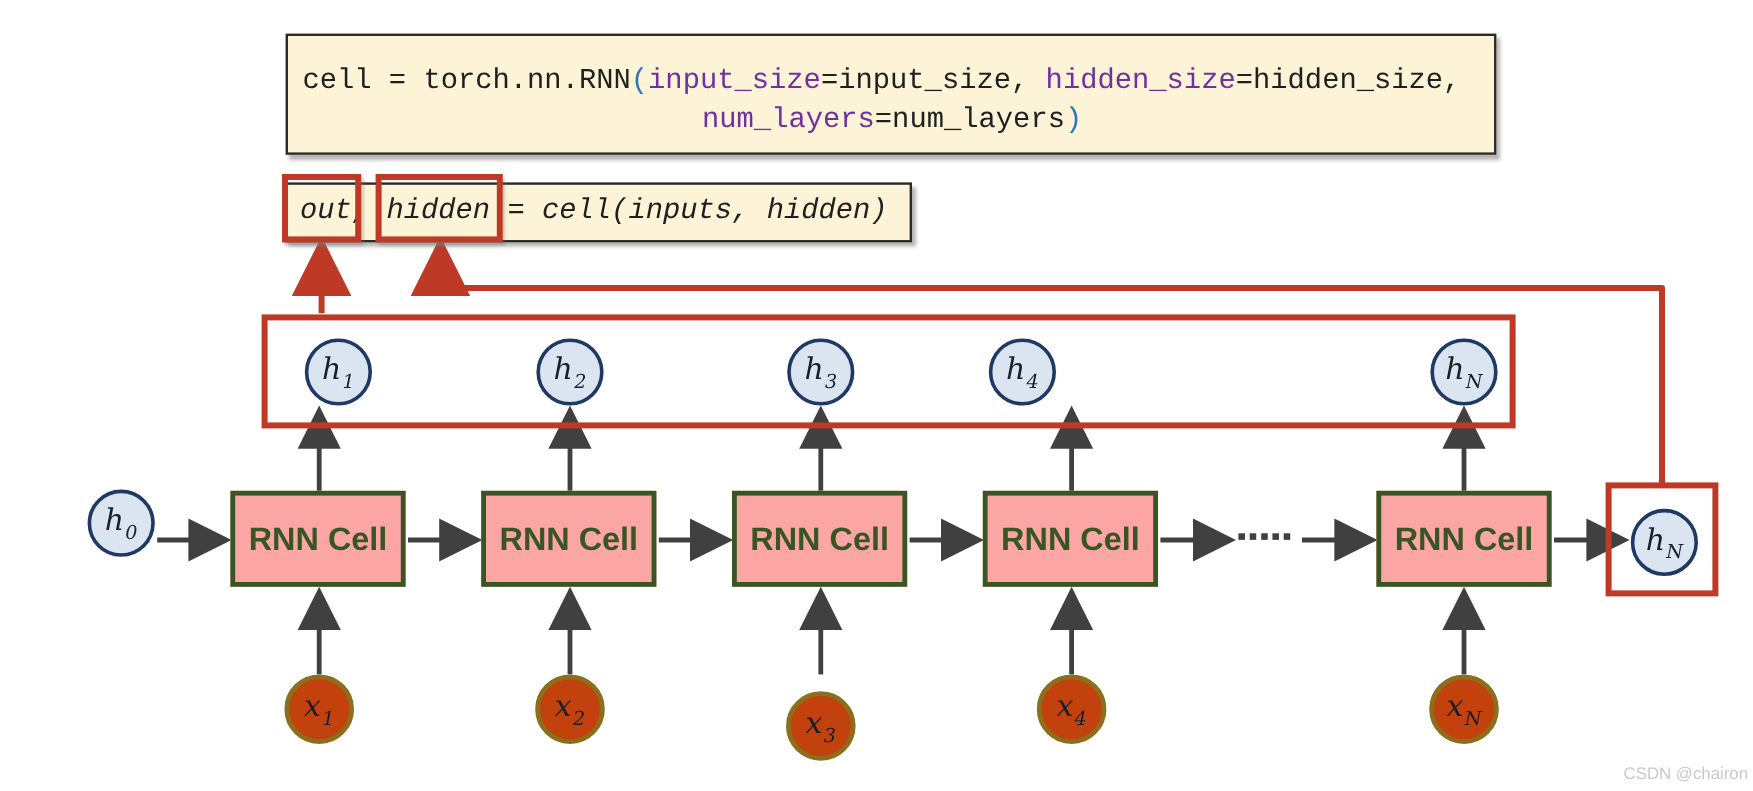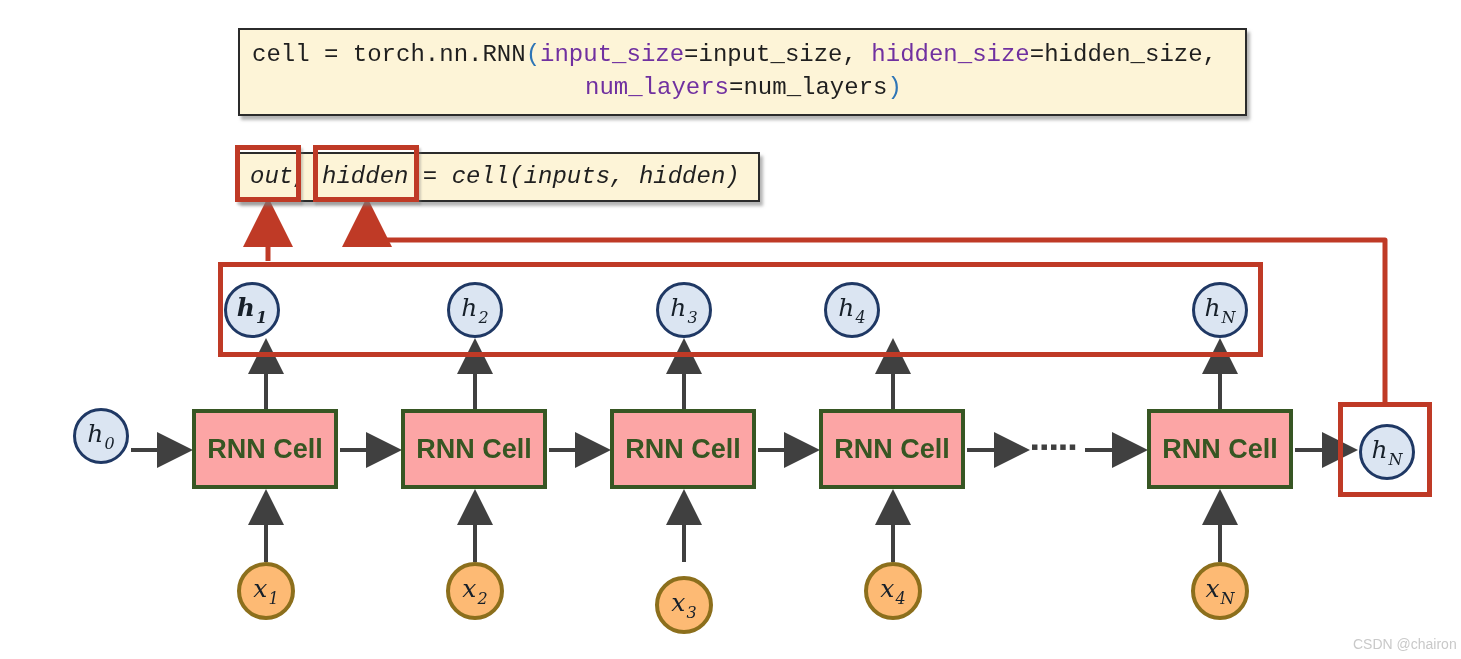--- a/index.html
+++ b/index.html
@@ -5,21 +5,21 @@
   html,body{margin:0;padding:0;background:#ffffff;}
   .stage{position:relative;width:1461px;height:659px;background:#ffffff;overflow:hidden;
          font-family:"Liberation Sans",sans-serif;}
   svg.wires{position:absolute;left:0;top:0;z-index:1;}
 
   
   .codebox{position:absolute;background:#fdf4d7;border:2px solid #2b2b2b;
            box-shadow:3px 4px 3px rgba(120,120,120,.55);z-index:4;
            font-family:"Liberation Mono","DejaVu Sans Mono",monospace;font-size:24px;color:#1f1f1f;}
   .codebox .cline{white-space:pre;line-height:33px;}
-  #codebox-rnn{left:238px;top:28px;width:1005px;height:76px;padding-top:8px;}
+  #codebox-rnn{left:238px;top:28px;width:1005px;height:76px;padding-top:21px;}
   #codebox-rnn .l1{padding-left:12px;}
   #codebox-rnn .l2{padding-left:345px;}
   #codebox-call{left:237px;top:152px;width:519px;height:40px;padding-top:6px;}
   #codebox-call .l1{padding-left:11px;font-style:italic;}
   .ck{color:#1f1f1f;} .cp{color:#7030a0;} .cb{color:#2e75b6;}
 
   
   .redframe{position:absolute;border:5px solid #bf3a26;background:transparent;z-index:6;
             box-shadow:2px 3px 2px rgba(120,120,120,.35);}
   #frame-out{left:235px;top:145px;width:56px;height:47px;}
@@ -32,21 +32,21 @@
                border:5px solid #bf3a26;z-index:3;}
 
   
   .rnn-cell{position:absolute;top:409px;width:138px;height:72px;background:#fca5a5;
             border:4px solid #375623;z-index:2;display:flex;align-items:center;justify-content:center;
             font-weight:bold;font-size:27px;color:#375623;letter-spacing:0px;}
 
   
   .circ{position:absolute;border-radius:50%;display:flex;align-items:center;justify-content:center;z-index:2;}
   .hcirc{width:50px;height:50px;background:#dbe5f2;border:3px solid #1f3864;}
-  .xcirc{width:50px;height:50px;background:#fdba74;border:4px solid #8c6f1c;}
+  .xcirc{width:50px;height:50px;background:#c2410c;border:4px solid #8c6f1c;}
   .mlab{font-family:"DejaVu Serif",serif;font-style:italic;font-size:25px;color:#17202a;line-height:1;}
   .mlab .sub{font-size:16px;font-style:italic;vertical-align:-7px;margin-left:1px;}
 
   
   #dots{position:absolute;left:1031px;top:440px;font-size:11px;color:#3f3f3f;
         letter-spacing:2px;z-index:2;font-family:"DejaVu Sans",sans-serif;}
   #watermark{position:absolute;left:1353px;top:636px;font-size:14px;color:#c9c9c9;z-index:5;}
 </style>
 </head>
 <body>
@@ -100,21 +100,21 @@
     <div class="cline l1"><span class="ck">out,</span><span class="ck"> </span><span class="ck">hidden</span><span class="ck"> = cell(inputs, hidden)</span></div>
   </div>
 
   <div class="redframe" id="frame-out"></div>
   <div class="redframe" id="frame-hidden"></div>
 
   <div id="redrect-out"></div>
 
   <div id="redrect-hidden"></div>
 
-  <div class="circ hcirc" style="left:224px;top:282px;font-weight:bold;">
+  <div class="circ hcirc" style="left:254px;top:282px;">
     <span class="mlab"><span>h</span><span class="sub">1</span></span>
   </div>
   <div class="circ hcirc" style="left:447px;top:282px;text-align:right;">
     <span class="mlab"><span>h</span><span class="sub">2</span></span>
   </div>
   <div class="circ hcirc" style="left:656px;top:282px;">
     <span class="mlab"><span>h</span><span class="sub">3</span></span>
   </div>
   <div class="circ hcirc" style="left:824px;top:282px;">
     <span class="mlab"><span>h</span><span class="sub">4</span></span>

